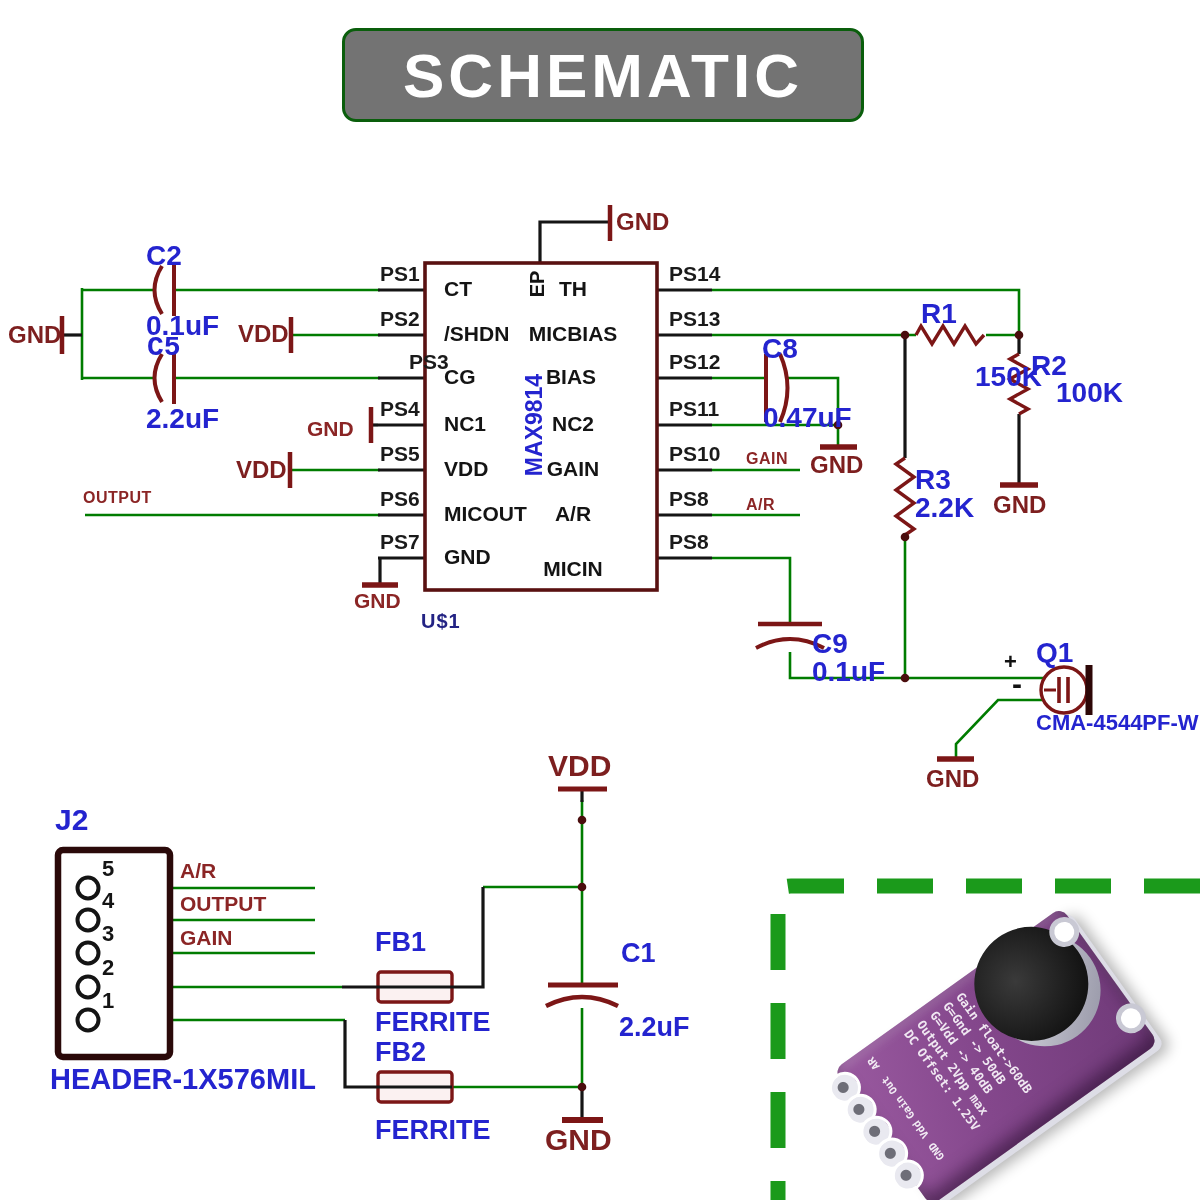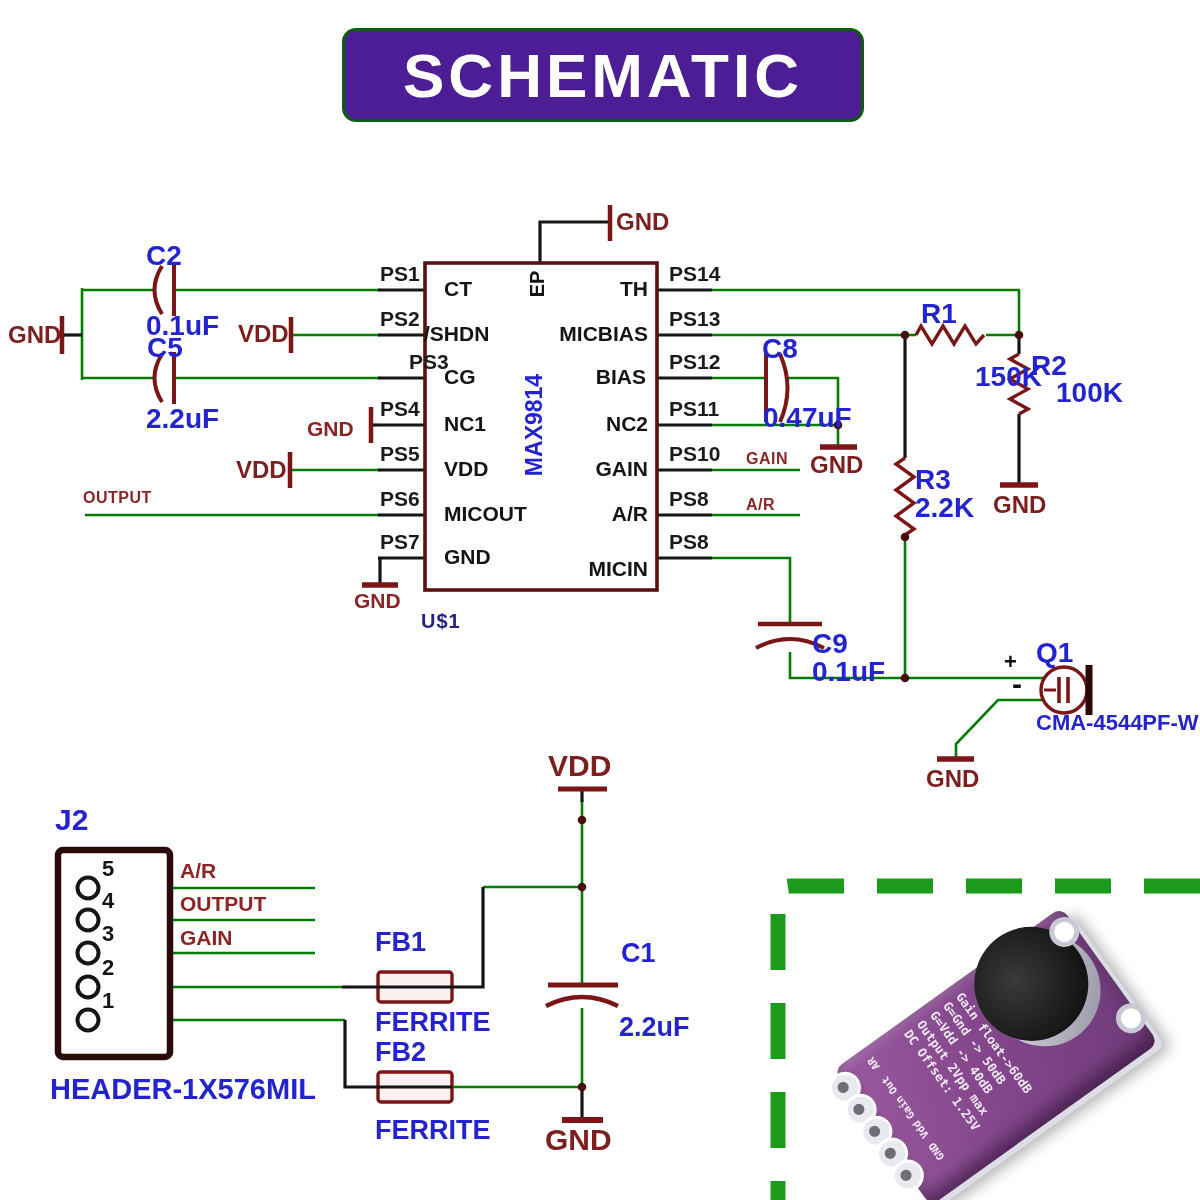--- a/index.html
+++ b/index.html
@@ -2,21 +2,21 @@
 <html><head>
 <meta charset="utf-8">
 <style>
   html,body{margin:0;padding:0;background:#fff;}
   #stage{position:relative;width:1200px;height:1200px;background:#ffffff;overflow:hidden;
          font-family:"Liberation Sans",sans-serif;}
   svg{position:absolute;left:0;top:0;}
   .lbl{position:absolute;white-space:nowrap;line-height:1.05;}
   .ps{font-size:21px;font-weight:600;color:#1a1a1a;}
   .pin{font-size:21px;font-weight:600;color:#141414;}
-  .pinR{text-align:right;}
+  .pinR{text-align:center;}
   .netred{font-size:24px;font-weight:700;color:#7d1f1f;}
   .netred-md{font-size:21px;font-weight:700;color:#8b2525;}
   .netred-sm{font-size:16px;font-weight:600;color:#8b2525;letter-spacing:.5px;}
   .netred-lg{font-size:30px;font-weight:700;color:#7d1f1f;}
   .blue{font-size:28px;font-weight:700;color:#2424cf;}
   .blue-lg{font-size:27px;font-weight:700;color:#2424cf;}
   .navy{font-size:20px;font-weight:700;color:#232384;letter-spacing:1px;}
   .num{font-size:22px;font-weight:600;color:#141414;}
   .sign{font-weight:700;color:#111;}
   .rot90ccw{transform:rotate(-90deg);transform-origin:50% 50%;text-align:center;}
@@ -179,38 +179,38 @@
         <circle cx="1019" cy="335" r="4.3"></circle>
       <circle cx="838" cy="425" r="4.3"></circle>
         <circle cx="905" cy="537" r="4.3"></circle>
       <circle cx="905" cy="678" r="4.3"></circle>
         <circle cx="582" cy="820" r="4.3"></circle>
       <circle cx="582" cy="887" r="4.3"></circle>
         <circle cx="582" cy="1087" r="4.3"></circle>
     </g>
   </svg>
 
-  <div id="banner" style="background:#4c1d95;">
+  <div id="banner" style="background:#737373;">
     <span>SCHEMATIC</span>
   </div>
 
   <div class="lbl rot90ccw" style="left:521px;top:272px;width:36px;height:24px;font-size:20px;font-weight:600;color:#141414;">EP</div>
   <div class="lbl rot90ccw blue" style="left:465px;top:412px;width:140px;height:26px;font-size:23px;">MAX9814</div>
   <div class="lbl navy" style="left:421px;top:611px;">U$1</div>
 
   <div class="lbl ps" style="left:380px;top:263px;">PS1</div>
   <div class="lbl ps" style="left:380px;top:308px;">PS2</div>
   <div class="lbl ps" style="left:380px;top:351px;margin-left:29px;">PS3</div>
   <div class="lbl ps" style="left:380px;top:398px;">PS4</div>
   <div class="lbl ps" style="left:380px;top:443px;">PS5</div>
   <div class="lbl ps" style="left:380px;top:488px;">PS6</div>
   <div class="lbl ps" style="left:380px;top:531px;">PS7</div>
 
   <div class="lbl pin" style="left:444px;top:278px;">CT</div>
-  <div class="lbl pin" style="left:424px;top:323px;">/SHDN</div>
+  <div class="lbl pin" style="left:444px;top:323px;">/SHDN</div>
   <div class="lbl pin" style="left:444px;top:366px;">CG</div>
   <div class="lbl pin" style="left:444px;top:413px;">NC1</div>
   <div class="lbl pin" style="left:444px;top:458px;">VDD</div>
   <div class="lbl pin" style="left:444px;top:503px;">MICOUT</div>
   <div class="lbl pin" style="left:444px;top:546px;">GND</div>
 
   <div class="lbl pin pinR" style="left:498px;top:278px;width:150px;">TH</div>
   <div class="lbl pin pinR" style="left:498px;top:323px;width:150px;">MICBIAS</div>
   <div class="lbl pin pinR" style="left:496px;top:366px;width:150px;">BIAS</div>
   <div class="lbl pin pinR" style="left:498px;top:413px;width:150px;">NC2</div>
@@ -236,21 +236,21 @@
   <div class="lbl netred-sm" style="left:746px;top:451px;">GAIN</div>
   <div class="lbl netred-sm" style="left:746px;top:497px;">A/R</div>
   <div class="lbl netred" style="left:810px;top:452px;">GND</div>
   <div class="lbl netred" style="left:993px;top:492px;">GND</div>
   <div class="lbl netred" style="left:926px;top:766px;">GND</div>
   <div class="lbl netred-lg" style="left:548px;top:750px;">VDD</div>
   <div class="lbl netred-lg" style="left:545px;top:1124px;">GND</div>
 
   <div class="lbl blue" style="left:146px;top:241px;">C2</div>
   <div class="lbl blue" style="left:146px;top:311px;">0.1uF</div>
-  <div class="lbl blue" style="left:147px;top:333px;">C5</div>
+  <div class="lbl blue" style="left:147px;top:333px;font-family:Liberation Mono, monospace;">C5</div>
   <div class="lbl blue" style="left:146px;top:404px;">2.2uF</div>
   <div class="lbl blue" style="left:921px;top:299px;">R1</div>
   <div class="lbl blue" style="left:975px;top:346px;margin-top:16px;">150K</div>
   <div class="lbl blue" style="left:1031px;top:351px;">R2</div>
   <div class="lbl blue" style="left:1031px;top:378px;margin-left:25px;">100K</div>
   <div class="lbl blue" style="left:915px;top:465px;">R3</div>
   <div class="lbl blue" style="left:915px;top:493px;">2.2K</div>
   <div class="lbl blue" style="left:762px;top:334px;">C8</div>
   <div class="lbl blue" style="left:763px;top:403px;">0.47uF</div>
   <div class="lbl blue" style="left:812px;top:629px;">C9</div>
@@ -268,21 +268,21 @@
 
   <div class="lbl" style="left:55px;top:804px;font-size:30px;font-weight:700;color:#2424cf;">J2</div>
   <div class="lbl num" style="left:102px;top:857px;">5</div>
   <div class="lbl num" style="left:102px;top:889px;">4</div>
   <div class="lbl num" style="left:102px;top:922px;">3</div>
   <div class="lbl num" style="left:102px;top:956px;">2</div>
   <div class="lbl num" style="left:102px;top:989px;">1</div>
   <div class="lbl netred-md" style="left:180px;top:860px;">A/R</div>
   <div class="lbl netred-md" style="left:180px;top:893px;">OUTPUT</div>
   <div class="lbl netred-md" style="left:180px;top:927px;">GAIN</div>
-  <div class="lbl" style="left:50px;top:1064px;font-size:29px;font-weight:700;color:#2424cf;margin-top:10px;">HEADER-1X576MIL</div>
+  <div class="lbl" style="left:50px;top:1064px;font-size:29px;font-weight:700;color:#2424cf;">HEADER-1X576MIL</div>
 
   <div id="board">
     <div class="mic-can"></div>
     <div class="mic-foam"></div>
     <div class="hole" style="left:253px;top:7px;"></div>
     <div class="hole" style="left:257px;top:116px;"></div>
     <div class="pad" style="left:-17px;top:5px;"></div>
     <div class="pad" style="left:-17px;top:32px;"></div>
     <div class="pad" style="left:-17px;top:59px;"></div>
     <div class="pad" style="left:-17px;top:86px;"></div>

